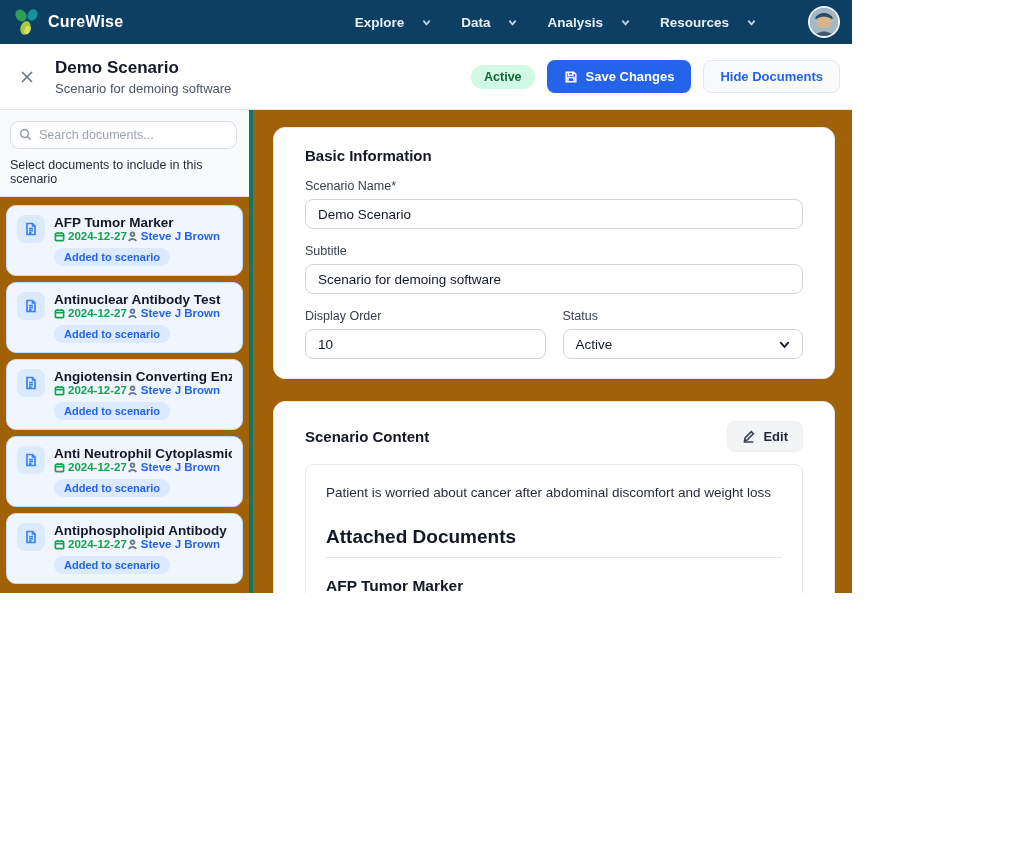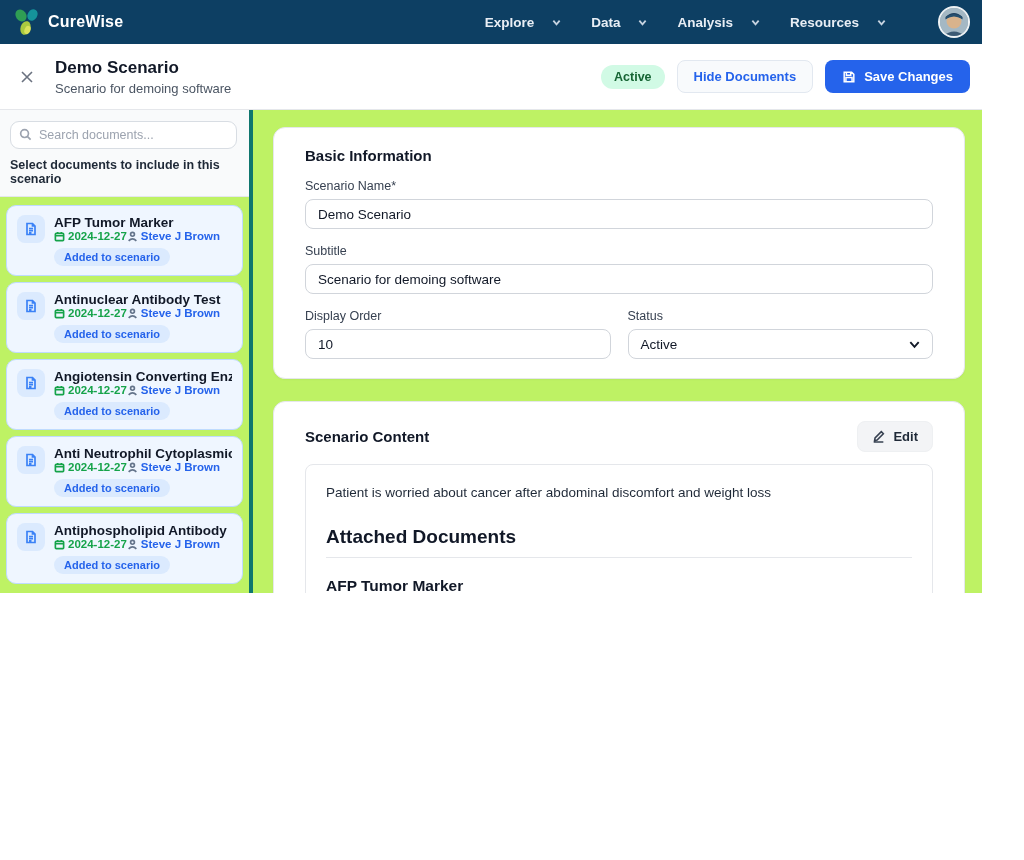--- a/index.html
+++ b/index.html
@@ -1,18 +1,18 @@
 <!DOCTYPE html>
 <html><head>
 <meta charset="utf-8">
 <style>
   * { box-sizing: border-box; margin: 0; padding: 0; }
   html,body { width: 1024px; height: 860px; background: #ffffff; }
   body { font-family: "Liberation Sans", "DejaVu Sans", sans-serif; color: #111827; }
-  .app { width: 982px; height: 593px; overflow: hidden; background: #bef264; }
+  .app { width: 852px; height: 593px; overflow: hidden; background: #a16207; }
 
   
   .topbar { height: 44px; background: #0d3f63; display: flex; align-items: center; padding: 0 12px 0 10px; }
   .brand { display: flex; align-items: center; gap: 6px; }
   .brand-name { color: #ffffff; font-weight: bold; font-size: 16px; letter-spacing: .2px; }
   .topnav { margin-left: auto; display: flex; align-items: center; gap: 30px; }
   .topnav-item { display: flex; align-items: center; gap: 18px; color: #e8eef5; font-size: 13.5px; font-weight: 600; cursor: pointer; }
   .chev { width: 9px; height: 9px; stroke: #c6d3e0; stroke-width: 2; fill: none; }
   .avatar { width: 32px; height: 32px; border-radius: 50%; margin-left: 22px; border: 2px solid rgba(255,255,255,.85); overflow: hidden; background: #8fa7b5; flex: none; }
 
@@ -33,21 +33,21 @@
   .content { display: flex; height: 483px; }
   .sidebar { width: 253px; flex: none; border-right: 4px solid #0f766e; overflow: hidden; }
   .main { flex: 1; overflow: hidden; padding: 17px 17px 0 20px; }
 
   
   .sb-top { background: #f9fafb; border-bottom: 1px solid #e5e7eb; padding: 11px 12px 10px 10px; }
   .search-box { position: relative; }
   .search-box input { width: 100%; height: 28px; border: 1px solid #d8dde3; border-radius: 9px; background: #fff; padding: 0 10px 0 28px; font-size: 12.5px; color: #374151; font-family: inherit; outline: none; }
   .search-box input::placeholder { color: #9ca3af; }
   .icon-search { position: absolute; left: 9px; top: 7px; width: 13px; height: 13px; stroke: #9ca3af; stroke-width: 1.8; fill: none; }
-  .sb-helper { font-size: 12.5px; font-weight: bold; color: #1f2937; margin-top: 9px; }
+  .sb-helper { font-size: 12.5px; font-weight: normal; color: #1f2937; margin-top: 9px; }
   .doc-list { padding: 8px 6px 0 6px; }
   .doc-card { background: #eff6ff; border: 1px solid #bfdbfe; border-radius: 10px; padding: 9px 10px; margin-bottom: 6px; display: flex; gap: 9px; cursor: pointer; }
   .doc-chip { width: 28px; height: 28px; flex: none; background: #dbeafe; border-radius: 8px; display: flex; align-items: center; justify-content: center; }
   .icon-doc { width: 14px; height: 14px; stroke: #3b82f6; stroke-width: 1.7; fill: none; }
   .doc-body { min-width: 0; }
   .doc-title { font-size: 13.5px; font-weight: 600; color: #111827; white-space: nowrap; overflow: hidden; }
   .doc-meta { display: flex; align-items: center; margin-top: 0; white-space: nowrap; }
   .meta-grp { display: inline-flex; align-items: center; gap: 3px; }
   .icon-cal { width: 11px; height: 11px; stroke: #16a34a; stroke-width: 1.8; fill: none; }
   .icon-person { width: 11px; height: 11px; stroke: #64748b; stroke-width: 1.8; fill: none; }
@@ -131,28 +131,28 @@
   <div class="page-header">
     <svg class="close-x" viewBox="0 0 14 14">
         <path d="M2 2 L12 12 M12 2 L2 12"></path>
       </svg>
     <div class="ph-titles">
       <div class="ph-title">Demo Scenario</div>
       <div class="ph-sub">Scenario for demoing software</div>
     </div>
     <div class="ph-actions">
       <span class="badge-active">Active</span>
-      <button class="btn btn-secondary">
-        <span>Hide Documents</span>
-      </button>
       <button class="btn btn-primary">
         <svg class="icon-save" viewBox="0 0 16 16">
             <path d="M2.5 2.5 h8.5 l2.5 2.5 v8.5 h-11 z M5 2.5 v3.5 h5 v-3.5 M4.5 13.5 v-5 h7 v5"></path>
           </svg>
         <span>Save Changes</span>
+      </button>
+      <button class="btn btn-secondary">
+        <span>Hide Documents</span>
       </button>
     </div>
   </div>
 
   <div class="content">
 
     <div class="sidebar">
       <div class="sb-top">
         <div class="search-box">
           <svg class="icon-search" viewBox="0 0 14 14">

